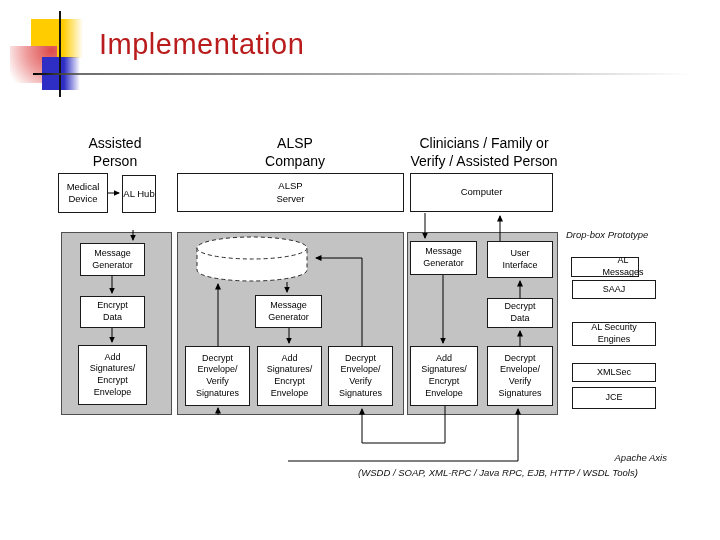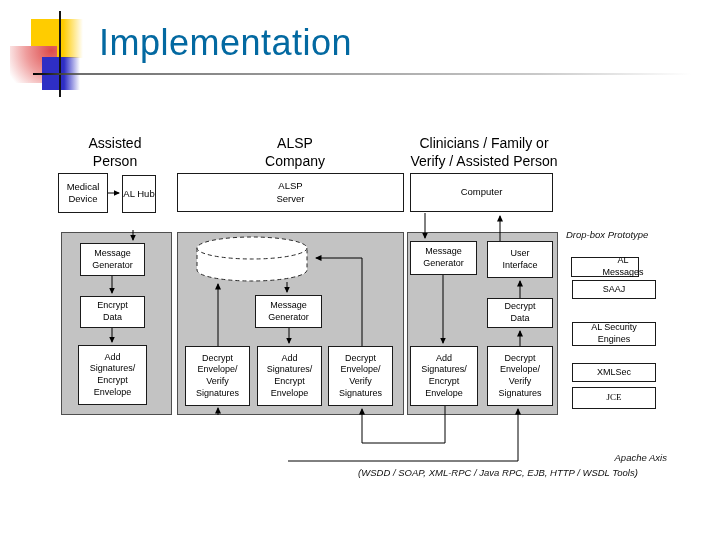--- a/index.html
+++ b/index.html
@@ -11,21 +11,21 @@
   #orn-yellow{left:31px;top:19px;width:52px;height:39px;
     background:linear-gradient(90deg,#ffcc00 0%,#ffcc00 62%,rgba(255,204,0,0) 100%);}
   #orn-red{left:10px;top:46px;width:47px;height:37px;
     background:radial-gradient(circle at 88% 12%,#dd4a4a 0%,#ef9d9d 48%,rgba(255,240,240,0) 92%);}
   #orn-blue{left:42px;top:57px;width:38px;height:33px;
     background:linear-gradient(90deg,#2e2ec4 0%,#2e2ec4 58%,rgba(46,46,196,0) 100%);}
   #orn-vline{left:59px;top:11px;width:2px;height:86px;background:#141414;}
   #orn-hline{left:33px;top:73px;width:672px;height:2px;
     background:linear-gradient(90deg,#000 0%,#6e6e6e 7%,#9c9c9c 40%,#c9c9c9 75%,#ffffff 98%);}
 
-  #page-title{position:absolute;left:99px;top:22px;font-size:36px;color:#0369a1;letter-spacing:0.5px;}
+  #page-title{position:absolute;left:99px;top:28px;font-size:29px;color:#b91c1c;letter-spacing:0.5px;}
 
   
   .toplabel{position:absolute;text-align:center;white-space:pre-line;
     font-size:14px;line-height:1.3;color:#000;}
   .panel{position:absolute;background:#c3c3c3;border:1px solid #4f4f4f;box-sizing:border-box;}
   .box{position:absolute;background:#ffffff;border:1px solid #1a1a1a;box-sizing:border-box;
     display:flex;align-items:center;justify-content:center;text-align:center;
     white-space:pre-line;font-size:9px;line-height:1.3;color:#000;}
   .box.lg{font-size:9.5px;}
   .itlabel{position:absolute;font-style:italic;font-size:9.5px;color:#111;}
@@ -102,21 +102,21 @@
 Envelope/
 Verify
 Signatures</div>
 
   <div class="itlabel" style="left:566px;top:229px;width:115px;">Drop-box Prototype</div>
   <div class="box" style="left:571px;top:257px;width:68px;height:20px;padding-left:36px;">AL Messages</div>
   <div class="box" style="left:572px;top:280px;width:84px;height:19px;">SAAJ</div>
   <div class="box" style="left:572px;top:322px;width:84px;height:24px;">AL Security
 Engines</div>
   <div class="box" style="left:572px;top:363px;width:84px;height:19px;">XMLSec</div>
-  <div class="box" style="left:572px;top:387px;width:84px;height:22px;font-family:Liberation Serif, serif;">JCE</div>
+  <div class="box" style="left:572px;top:387px;width:84px;height:22px;">JCE</div>
 
   <div class="itlabel" style="left:552px;top:452px;width:115px;text-align:right;">Apache Axis</div>
   <div class="itlabel" style="left:288px;top:467px;width:420px;text-align:center;">(WSDD / SOAP, XML-RPC / Java RPC, EJB, HTTP / WSDL Tools)</div>
 
   <svg id="connector-layer" width="720" height="540">
     <defs>
       <marker id="ah" markerWidth="8" markerHeight="8" refX="5.5" refY="3" orient="auto" markerUnits="userSpaceOnUse">
         <path d="M0,0 L6.5,3 L0,6 Z" fill="#000"></path>
       </marker>
     </defs>

